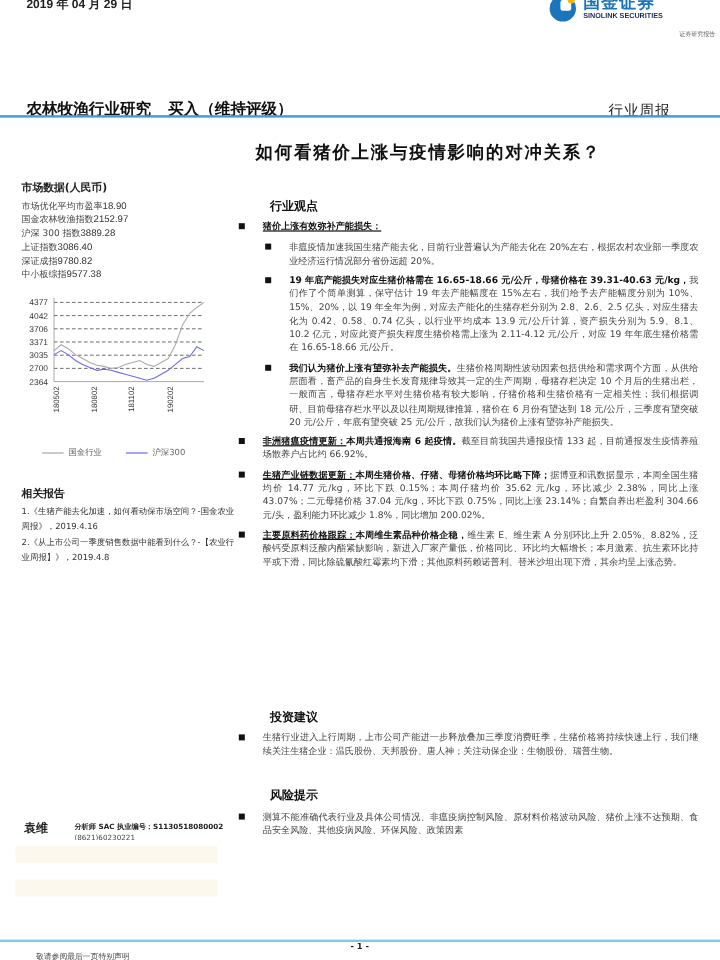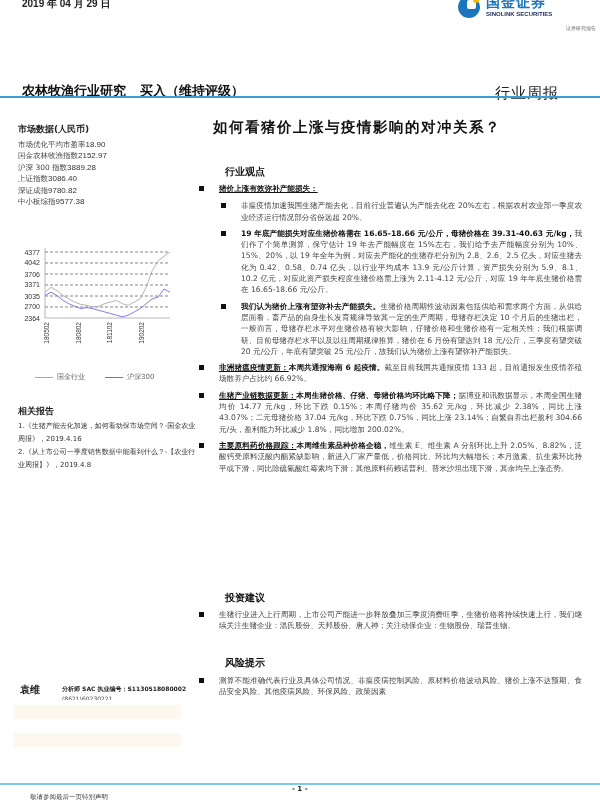--- a/index.html
+++ b/index.html
@@ -12,26 +12,26 @@
   .logo-mark { position: absolute; left: 0; top: -4px; width: 22px; height: 22px; border-radius: 50%; background: #1b75bb; }
   .logo-mark::after { content: ""; position: absolute; left: 9px; top: 4px; width: 9px; height: 9px; background: #fff; border-radius: 2px; }
   .logo-dot { position: absolute; left: 15px; top: -3px; width: 6px; height: 6px; background: #f5b800; border-radius: 50%; z-index: 2; }
   .logo-cn { position: absolute; left: 28px; top: -6px; font-size: 14px; font-weight: bold; color: #1b75bb; letter-spacing: 1px; }
   .logo-en { position: absolute; left: 28px; top: 11px; font-size: 6px; font-weight: bold; color: #1d2a5b; font-family: "Liberation Sans", sans-serif; }
   .logo-sub { position: absolute; left: 108px; top: 25px; font-size: 5px; color: #666; }
 
   .report-head { position: absolute; left: 22px; top: 66px; width: 555px; height: 30px; margin-top: 16px; }
   .report-head .left { position: absolute; left: 0; top: 0; font-size: 13px; font-weight: bold; color: #111; }
   .report-head .left .rating { margin-left: 14px; }
-  .report-head .right { position: absolute; right: 18px; top: 2px; font-size: 15px; color: #222; letter-spacing: 1px; }
+  .report-head .right { position: absolute; right: 18px; top: 2px; font-size: 12px; color: #222; letter-spacing: 1px; }
   .head-line { position: absolute; left: 0; top: 96px; width: 600px; height: 2px; background: #3a9fd8; }
 
   
   .market { position: absolute; left: 18px; top: 123px; width: 168px; }
-  .market h3 { font-size: 9px; font-weight: bold; margin-bottom: 3px; }
+  .market h3 { font-size: 9px; font-weight: bold; margin-bottom: 3px; margin-top: 27px; }
   .market .row { display: flex; justify-content: flex-start; font-size: 7.5px; line-height: 11.4px; color: #444; }
   .market .row .v { font-family: "Liberation Sans", sans-serif; font-size: 8px; color: #333; }
 
   .chart { position: absolute; left: 0; top: 240px; width: 200px; height: 150px; }
   .legend { position: absolute; left: 35px; top: 372px; font-size: 7px; color: #666; display: flex; gap: 20px; align-items: center; }
   .legend .item { display: flex; align-items: center; gap: 4px; }
   .legend .sw { width: 18px; height: 1px; }
 
   .related { position: absolute; left: 18px; top: 405px; width: 180px; }
   .related h3 { font-size: 9px; font-weight: bold; margin-bottom: 2px; }

